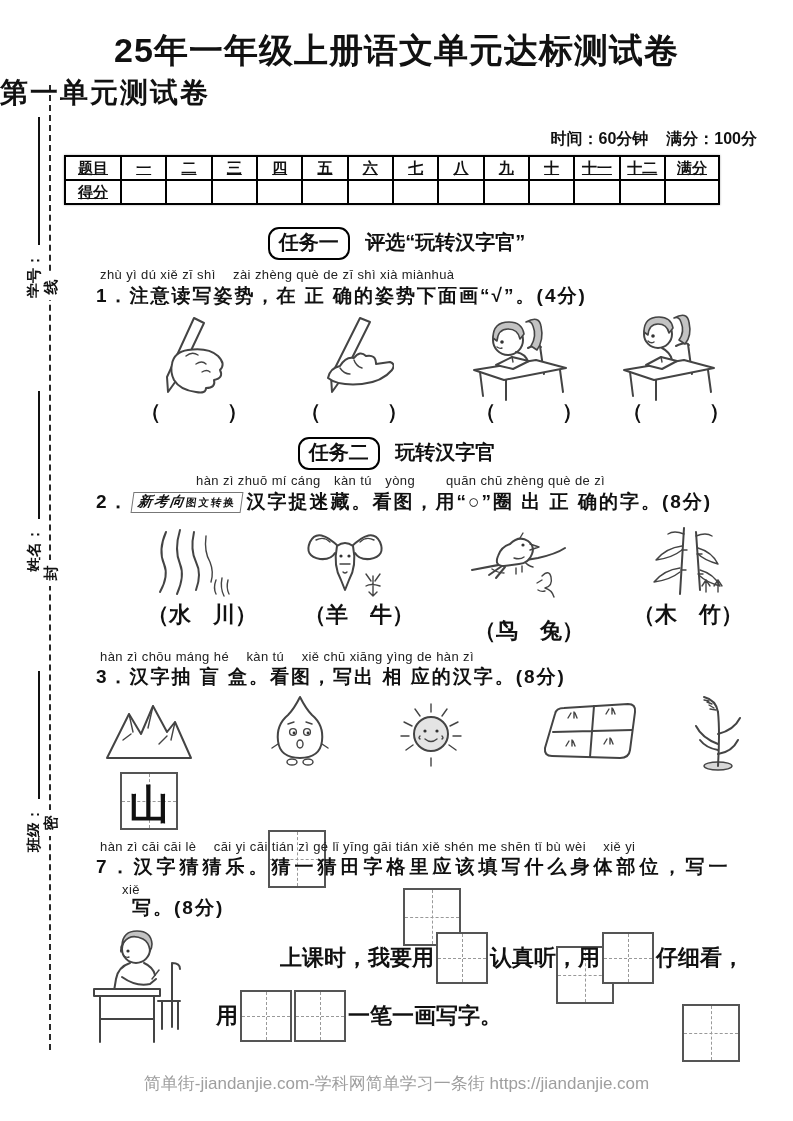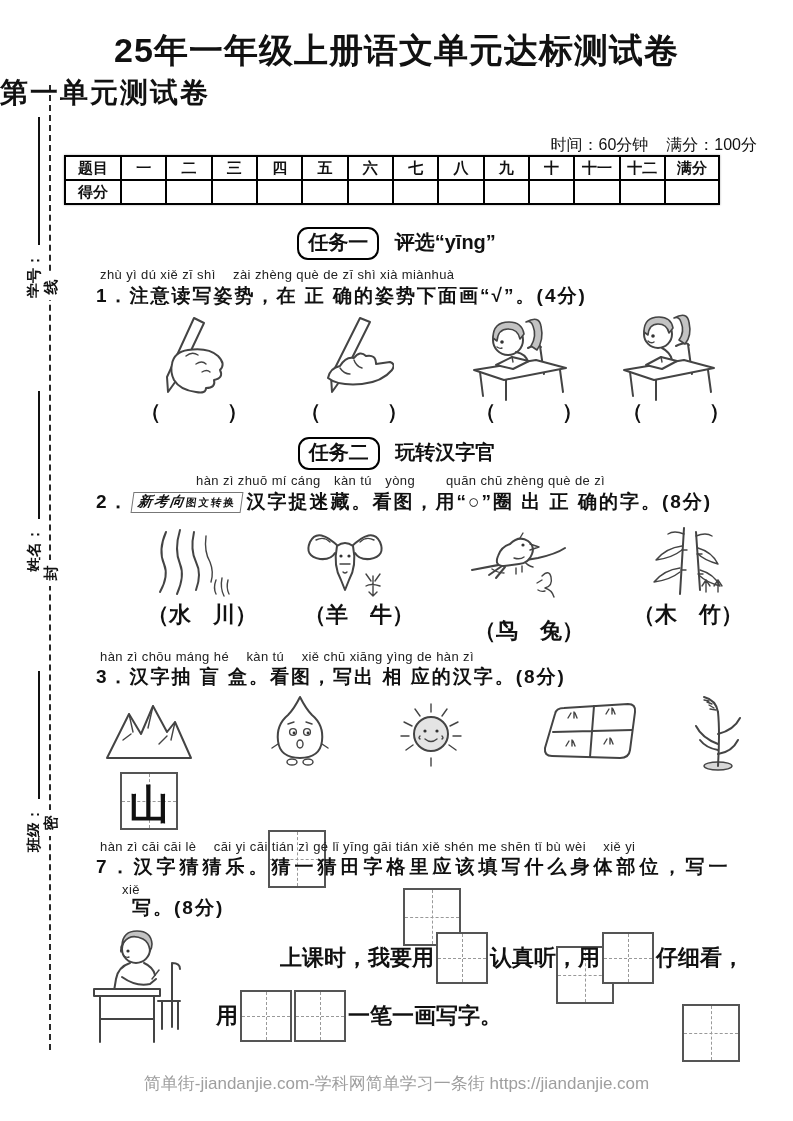--- a/index.html
+++ b/index.html
@@ -9,24 +9,24 @@
   
   .seal-line{position:absolute;left:49px;top:85px;height:965px;border-left:2px dashed #2a2a2a;}
   .side-group{position:absolute;left:-66px;width:200px;height:24px;display:flex;align-items:center;
               gap:8px;transform:rotate(-90deg);font-size:15px;font-weight:600;}
   .uline{display:inline-block;width:128px;height:2px;background:#111;margin-top:10px;}
   .seal-char{position:absolute;left:38px;width:26px;height:24px;line-height:24px;text-align:center;
              transform:rotate(-90deg);background:#fff;font-size:15px;font-weight:600;z-index:2;}
   
   .title{top:28px;left:0;right:0;text-align:center;font-size:34px;font-weight:900;letter-spacing:1px;}
   .subtitle{top:74px;left:0;right:0;text-align:left;font-size:28px;font-weight:900;letter-spacing:2px;}
-  .info{top:135px;right:36px;font-size:16px;font-weight:400;}
+  .info{top:129px;right:36px;font-size:16px;font-weight:700;}
   .info span{margin-left:18px;}
   table.score{position:absolute;left:64px;top:155px;width:656px;border-collapse:collapse;
-              table-layout:fixed;box-shadow:0 0 2px #aaa;}
+              table-layout:fixed;box-shadow:0 0 2px #aaa;text-decoration:underline;}
   table.score td{border:2px solid #000;height:22px;text-align:center;font-size:15px;font-weight:700;padding:0;}
   
   .task-row{left:0;right:0;text-align:center;font-size:20px;font-weight:800;}
   .task-badge{display:inline-block;border:2px solid #000;border-radius:11px;padding:0 9px 2px 9px;margin-right:10px;}
   .pinyin{font-size:13px;color:#222;letter-spacing:0.4px;}
   .qtext{font-size:19px;font-weight:600;letter-spacing:2px;margin-left:12px;}
   .newdir{display:inline-block;border:1px solid #777;transform:skewX(-8deg);padding:0 5px 1px 5px;
           margin:0 5px 0 2px;font-size:13px;vertical-align:2px;}
   .newdir b{font-style:italic;font-weight:900;font-size:14px;}
   .newdir small{font-size:10.5px;font-weight:700;}
@@ -111,21 +111,21 @@
       <td></td>
       <td></td>
       <td></td>
       <td></td>
     </tr>
   </tbody>
     </table>
 
   <div class="abs task-row" style="top:227px">
     <span class="task-badge">任务一</span>
-    <span>评选“yīng”</span>
+    <span>评选“玩转汉字官”</span>
   </div>
 
   <div class="abs pinyin" style="left:100px;top:266px">zhù yì dú xiě zī shì　 zài zhèng què de  zī  shì xià miànhuà</div>
   <div class="abs qtext" style="left:84px;top:283px">1．注意读写姿势，在 正 确的姿势下面画“√”。(4分)</div>
 
   <div class="abs" style="left:138px;top:316px">
     <svg width="96" height="86" viewBox="0 0 96 86">
       <path class="ln" d="M56 2 L66 7 L40 62 L30 76 L29 61 Z"></path>
       <path class="wh" d="M34 48 q2 -12 16 -14 q20 -3 30 6 q8 8 2 14 q4 8 -6 10 q2 8 -8 8 q0 6 -10 4 q-16 -2 -22 -12 q-4 -8 -2 -16z"></path>
       <path class="th" d="M48 40 q6 -5 12 -1 M58 48 q6 -4 10 0 M64 56 q5 -3 8 0"></path>

